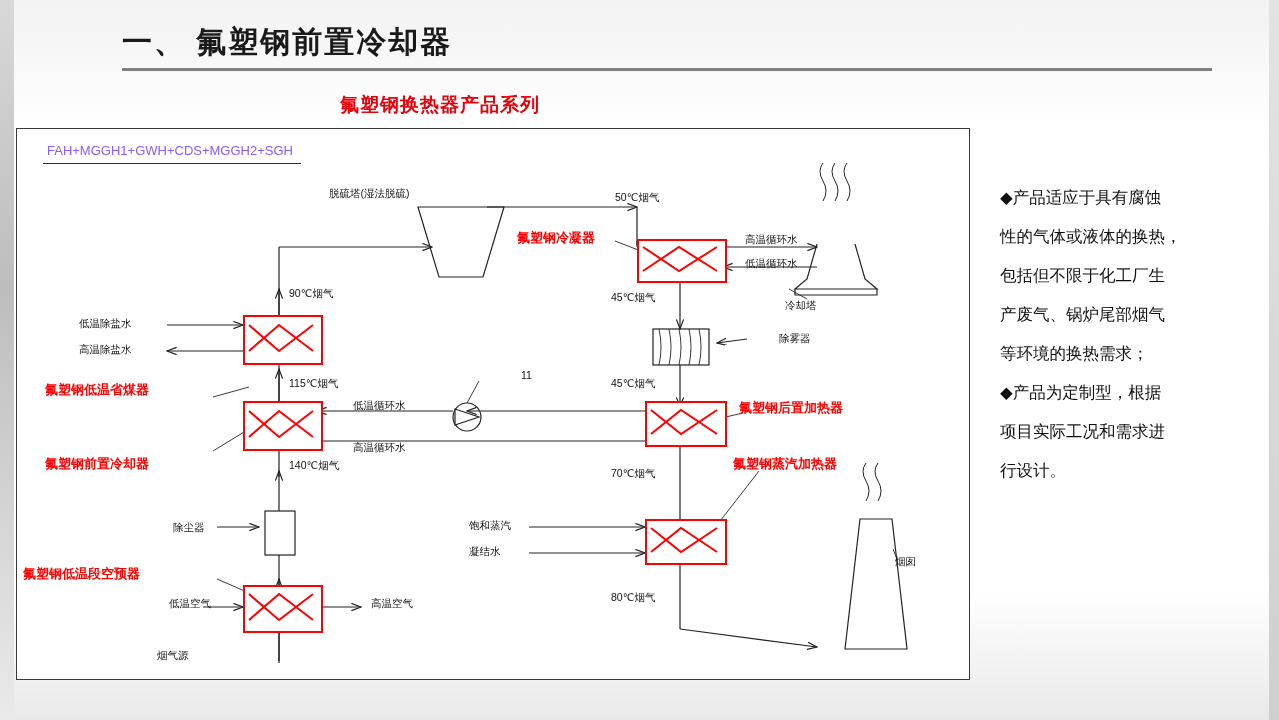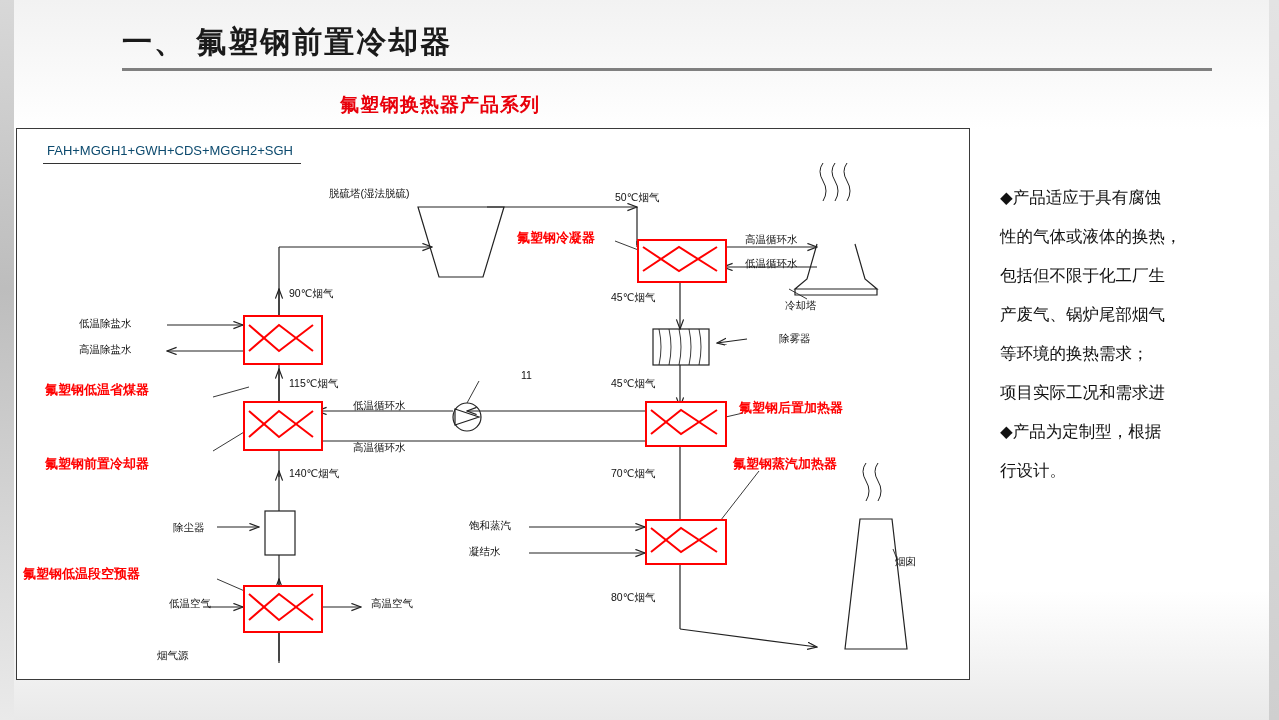--- a/index.html
+++ b/index.html
@@ -20,21 +20,21 @@
   .title-rule{position:absolute;left:122px;top:68px;width:1090px;height:3px;background:#808080;}
   
   .subtitle{position:absolute;left:340px;top:92px;font-size:19px;font-weight:bold;color:#e8000b;
      letter-spacing:1px;white-space:nowrap;}
   
   .diagram{position:absolute;left:16px;top:128px;width:952px;height:550px;background:#fff;
      border:1px solid #3a3a3a;}
   .d-label-red{position:absolute;font-size:13px;color:#ff0000;font-weight:bold;white-space:nowrap;}
   .d-small{position:absolute;font-size:10.5px;color:#111;white-space:nowrap;}
   .hx{position:absolute;border:2px solid #ff0000;background:#fff;}
-  .code{position:absolute;left:30px;top:14px;font-size:13px;color:#0c4a6e;white-space:nowrap;}
+  .code{position:absolute;left:30px;top:14px;font-size:13px;color:#8b5cf6;white-space:nowrap;}
   .code-underline{position:absolute;left:26px;top:34px;width:258px;height:1px;background:#333;}
   
   .notes{position:absolute;left:1000px;top:178px;width:260px;}
   .note-line{font-size:16.5px;color:#111;line-height:39px;white-space:nowrap;}
   svg{position:absolute;left:0;top:0;}
 </style>
 </head>
 <body>
 
 <div class="edge-left"></div>
@@ -193,21 +193,21 @@
   <div class="d-small" style="left:734px;top:203px;padding-left:28px;">除雾器</div>
   <div class="d-small" style="left:156px;top:392px;">除尘器</div>
   <div class="d-small" style="left:878px;top:426px;">烟囱</div>
   <div class="d-small" style="left:504px;top:240px;">11</div>
 
   <div class="d-small" style="left:598px;top:62px;">50℃烟气</div>
   <div class="d-small" style="left:272px;top:158px;">90℃烟气</div>
   <div class="d-small" style="left:594px;top:162px;">45℃烟气</div>
   <div class="d-small" style="left:594px;top:248px;">45℃烟气</div>
   <div class="d-small" style="left:272px;top:248px;">115℃烟气</div>
-  <div class="d-small" style="left:272px;top:338px;">140℃烟气</div>
+  <div class="d-small" style="left:272px;top:330px;">140℃烟气</div>
   <div class="d-small" style="left:594px;top:338px;">70℃烟气</div>
   <div class="d-small" style="left:594px;top:462px;">80℃烟气</div>
 
   <div class="d-small" style="left:728px;top:104px;">高温循环水</div>
   <div class="d-small" style="left:728px;top:128px;">低温循环水</div>
   <div class="d-small" style="left:62px;top:188px;">低温除盐水</div>
   <div class="d-small" style="left:62px;top:214px;">高温除盐水</div>
   <div class="d-small" style="left:336px;top:270px;">低温循环水</div>
   <div class="d-small" style="left:336px;top:312px;">高温循环水</div>
   <div class="d-small" style="left:452px;top:390px;">饱和蒸汽</div>
@@ -223,16 +223,16 @@
   <div class="d-label-red" style="left:716px;top:326px;">氟塑钢蒸汽加热器</div>
   <div class="d-label-red" style="left:6px;top:436px;">氟塑钢低温段空预器</div>
 </div>
 
 <div class="notes">
   <div class="note-line">◆产品适应于具有腐蚀</div>
   <div class="note-line">性的气体或液体的换热，</div>
   <div class="note-line">包括但不限于化工厂生</div>
   <div class="note-line">产废气、锅炉尾部烟气</div>
   <div class="note-line">等环境的换热需求；</div>
+  <div class="note-line">◆产品为定制型，根据</div>
   <div class="note-line">项目实际工况和需求进</div>
-  <div class="note-line">◆产品为定制型，根据</div>
   <div class="note-line">行设计。</div>
 </div>
 
 </body></html>

